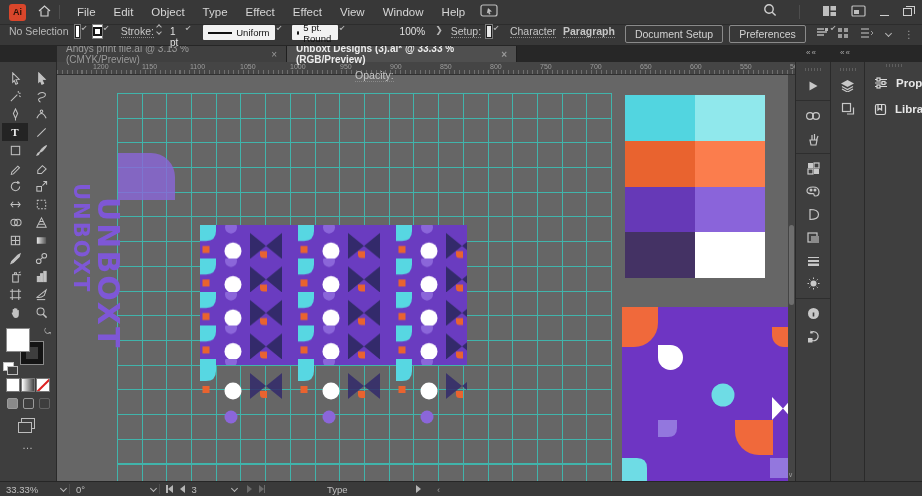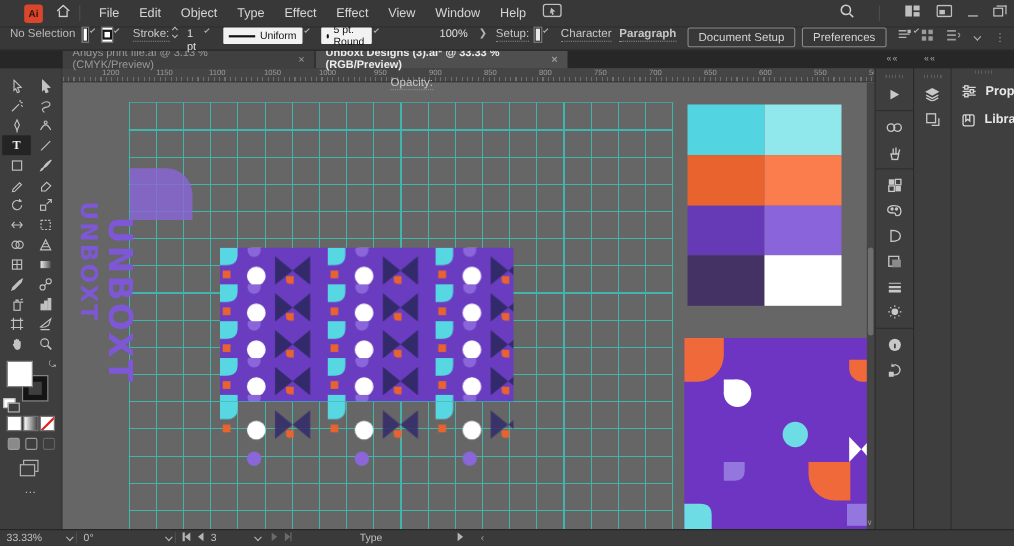--- a/index.html
+++ b/index.html
@@ -3,21 +3,21 @@
 <meta charset="utf-8">
 <style>
   * { margin:0; padding:0; box-sizing:border-box; }
   html,body { width:922px; height:496px; overflow:hidden; background:#2b2b2b;
     font-family:"Liberation Sans","DejaVu Sans",sans-serif; }
   #app { position:relative; width:922px; height:496px; background:#383838; }
 
   
   .menubar { position:absolute; left:0; top:0; width:922px; height:24px;
     background:#383838; display:flex; align-items:center; z-index:30; }
-  .ai-logo { width:17px; height:17px; margin-left:22px; border-radius:3px; background:#d9462b;
+  .ai-logo { width:17px; height:17px; margin-left:9px; border-radius:3px; background:#d9462b;
     color:#2d1207; font-size:9px; font-weight:bold; display:flex; align-items:center; justify-content:center; }
   .home-ic { margin-left:12px; color:#cfcfcf; }
   .vsep { width:1px; height:14px; background:#4d4d4d; margin:0 8px; }
   .menu-item { color:#d6d6d6; font-size:11.5px; padding:0 9px; line-height:24px; cursor:default; }
   .share-ic { margin-left:6px; }
   .mb-right { margin-left:auto; display:flex; align-items:center; gap:14px; padding-right:10px; }
   .winctl { color:#cfcfcf; font-size:11px; }
   .min-ic { width:9px; height:1px; background:#cfcfcf; display:inline-block; }
   .restore-ic { width:9px; height:8px; border:1px solid #cfcfcf; display:inline-block; position:relative; }
   .restore-ic:before { content:""; position:absolute; left:2px; top:-3px; width:8px; height:7px; border:1px solid #cfcfcf; border-left:none; border-bottom:none; }

